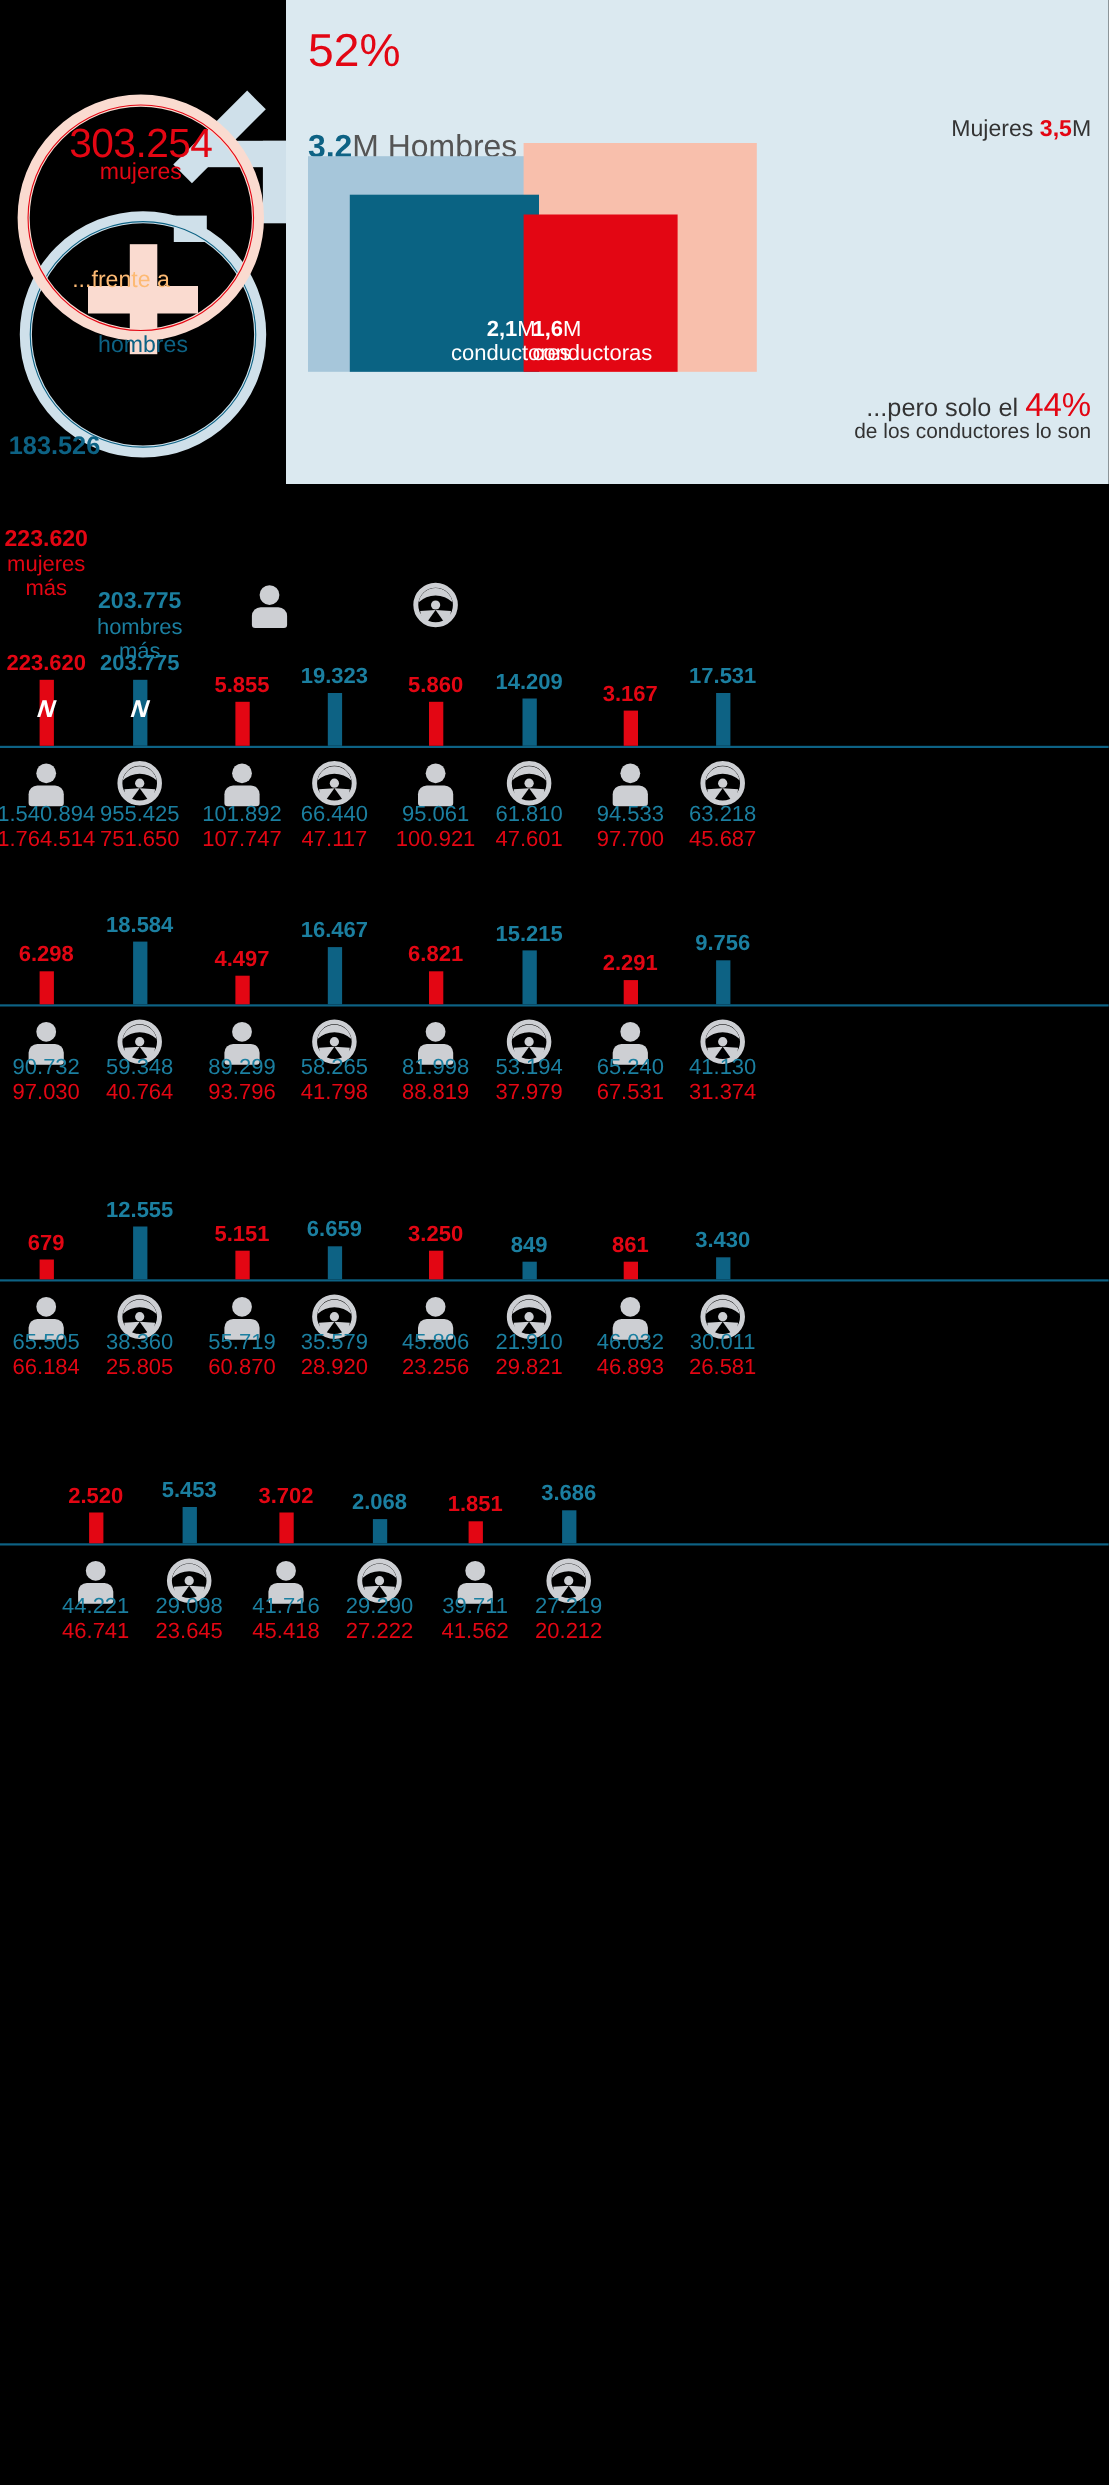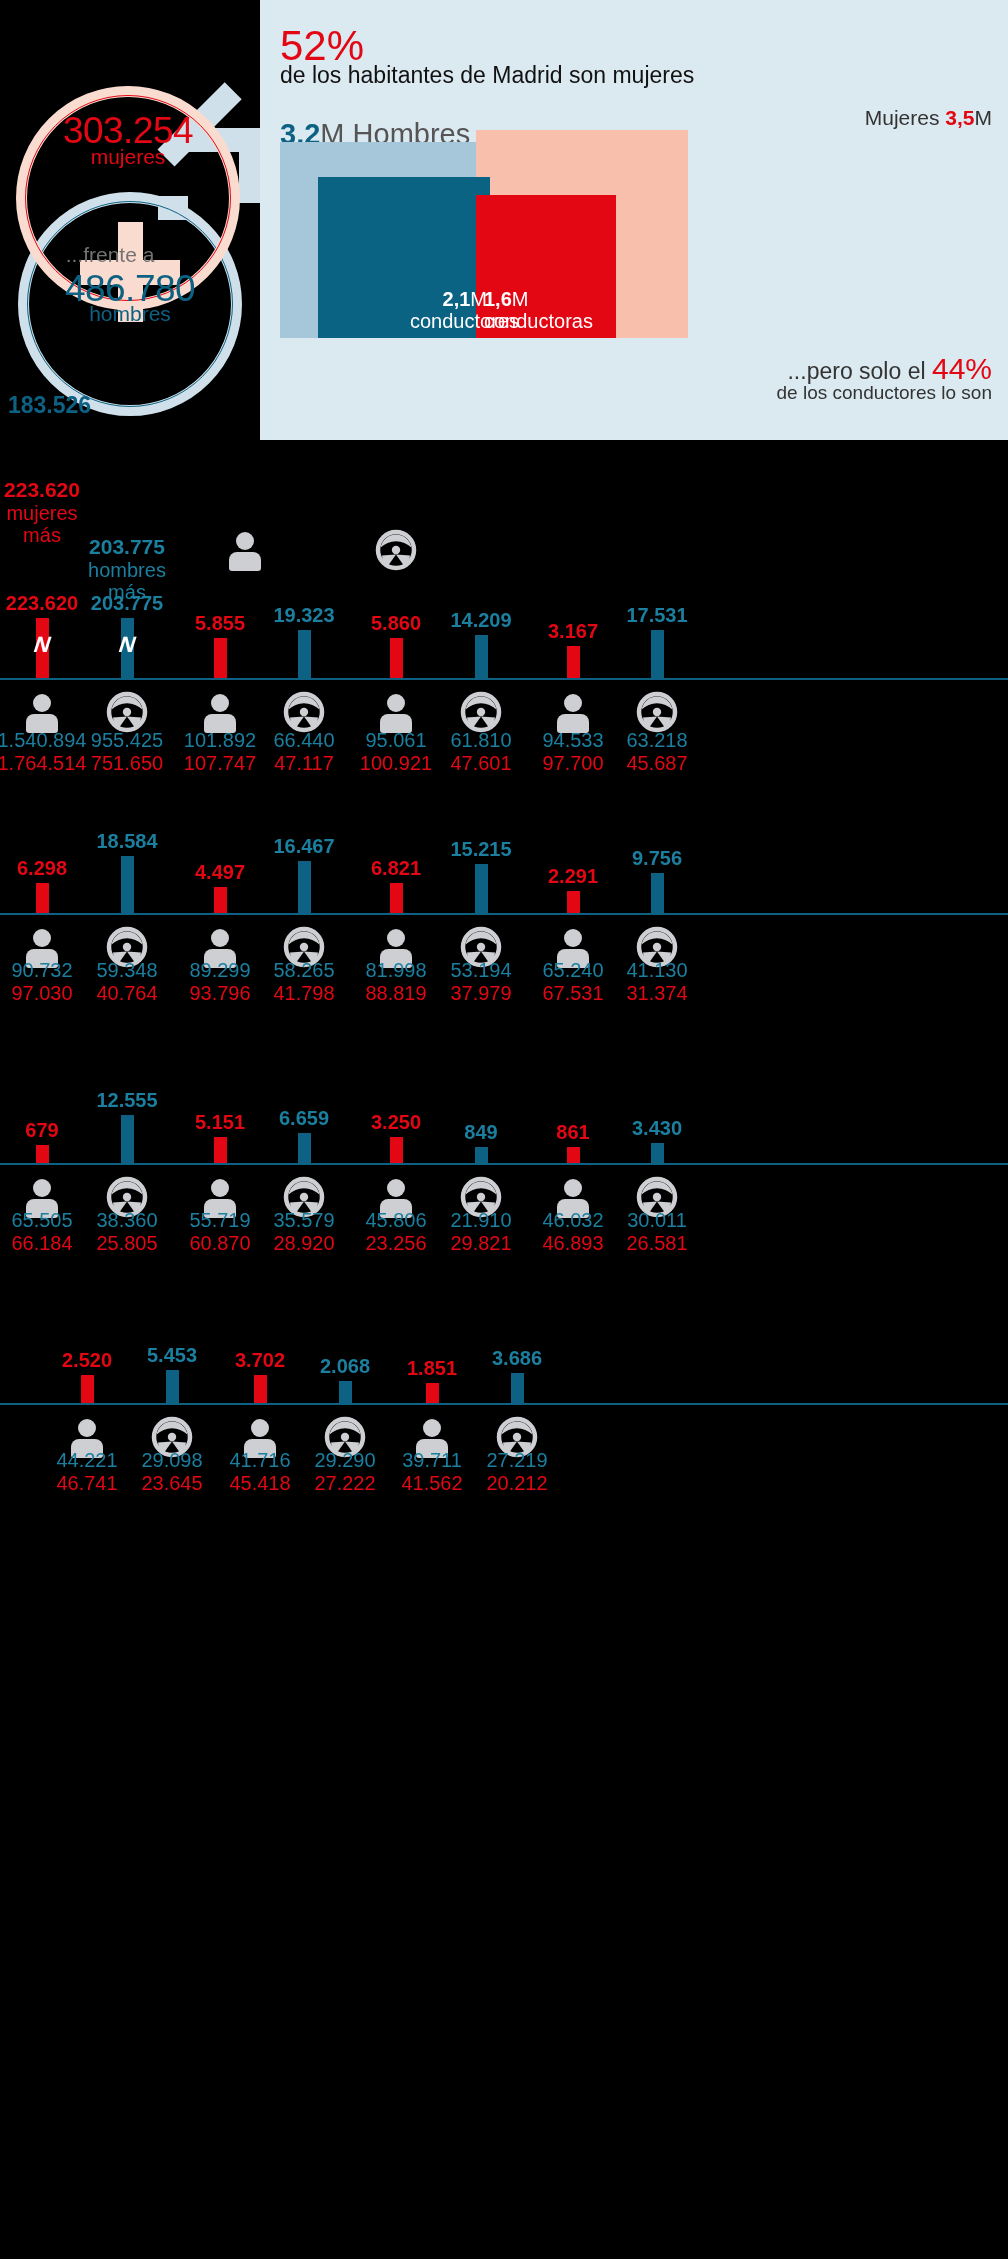--- a/index.html
+++ b/index.html
@@ -68,21 +68,21 @@
   .lbl-f-num {
     position: absolute; left: 0; top: 110px; width: 256px; text-align: center;
     color: #e30613; font-size: 37px; letter-spacing: -0.5px;
   }
   .lbl-f-txt {
     position: absolute; left: 0; top: 145px; width: 256px; text-align: center;
     color: #e30613; font-size: 21px;
   }
   .lbl-m-pre {
     position: absolute; left: 0; top: 243px; width: 220px; text-align: center;
-    color: #737373; font-size: 21px;
+    color: #fdba74; font-size: 21px;
   }
   .lbl-m-num {
     position: absolute; left: 0; top: 268px; width: 260px; text-align: center;
     color: #0d6284; font-size: 37px; letter-spacing: -0.5px;
   }
   .lbl-m-txt {
     position: absolute; left: 0; top: 302px; width: 260px; text-align: center;
     color: #0d6284; font-size: 21px;
   }
   .lbl-extra {
@@ -168,29 +168,27 @@
       <div class="ring ring-inner-m"></div>
       <div class="venus-cross"></div>
 
       <div class="ring ring-outer-f"></div>
       <div class="ring ring-inner-f"></div>
 
       <div class="lbl-f-num">303.254</div>
       <div class="lbl-f-txt">mujeres</div>
 
       <div class="lbl-m-pre">...frente a</div>
-      <div class="lbl-m-num">486.780</div>
       <div class="lbl-m-txt">hombres</div>
 
       <div class="lbl-extra">183.526</div>
     </div>
 
     <div class="panel">
       <div class="pct-big">52%</div>
-      <div class="pct-sub">de los habitantes de Madrid son mujeres</div>
 
       <div class="lab-hombres">
         <b>3,2</b><span>M</span>
         <span>Hombres</span>
       </div>
 
       <div class="lab-mujeres">
         <span>Mujeres</span>
         <b>3,5</b><span>M</span>
       </div>

